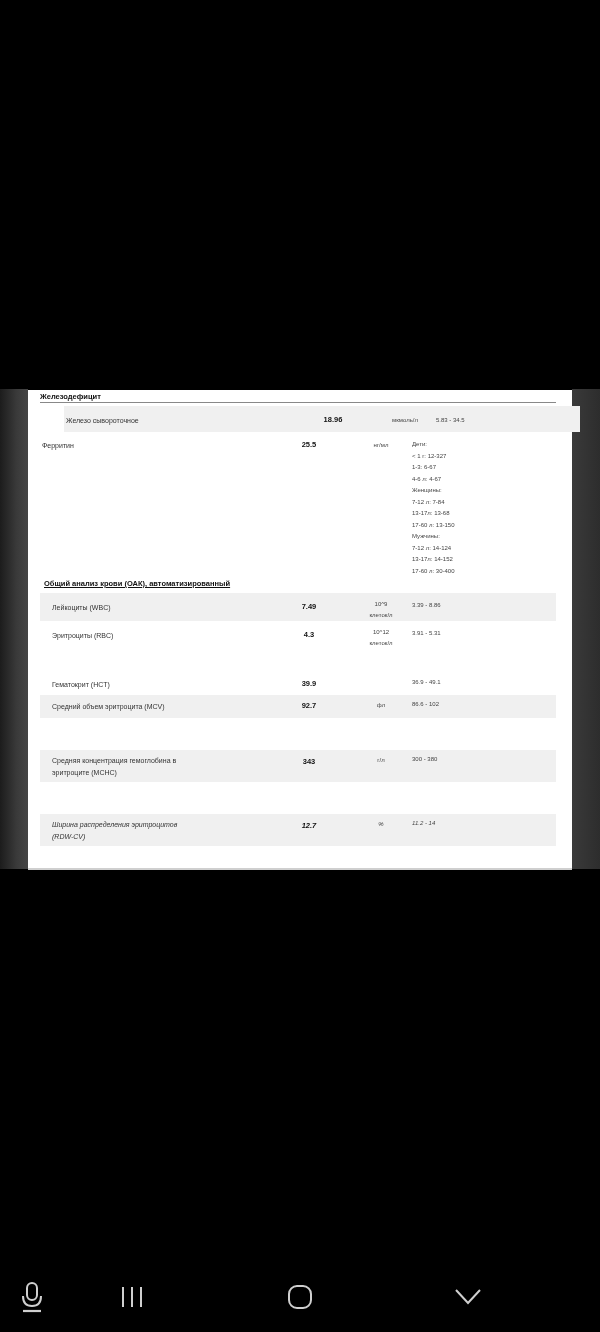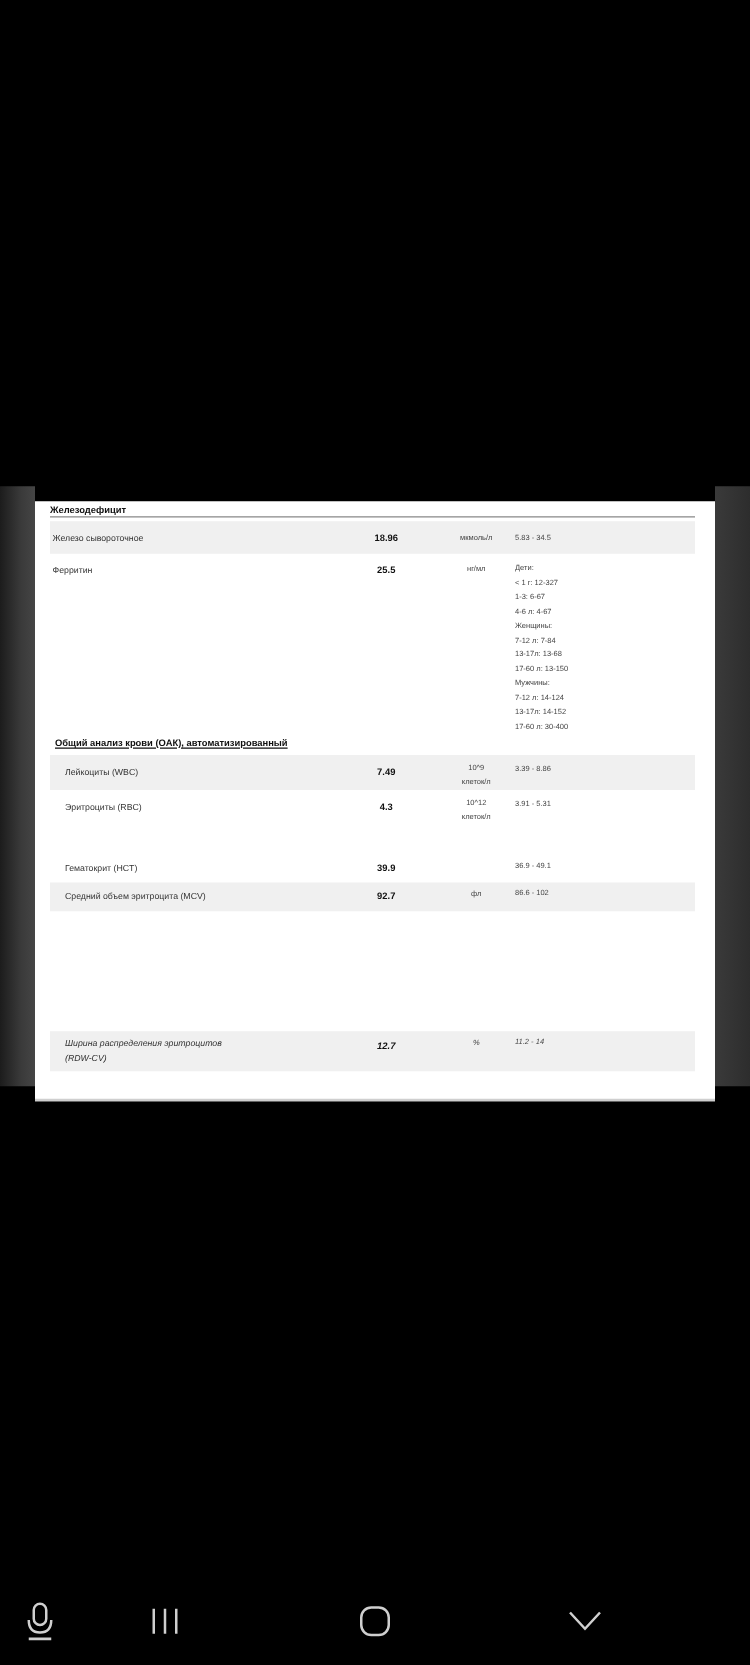--- a/index.html
+++ b/index.html
@@ -13,21 +13,21 @@
   }
   .side-left {
     position: absolute; left: 0; top: 0; width: 28px; height: 100%;
     background: linear-gradient(90deg, #1c1c1c 0%, #3a3a3a 60%, #454545 100%);
   }
   .side-right {
     position: absolute; right: 0; top: 0; width: 28px; height: 100%;
     background: linear-gradient(90deg, #3a3a3a 0%, #2d2d2d 100%);
   }
   .page {
-    position: absolute; left: 28px; top: 12px; width: 544px; height: 480px;
+    position: absolute; left: 28px; top: 1px; width: 544px; height: 480px;
     background: #fff; color: #222;
     border-bottom: 2px solid #cfcfcf;
     box-sizing: border-box;
   }
   .sec-title-1 {
     position: absolute; left: 12px; top: 2px; font-size: 7.5px; font-weight: bold; color: #111;
   }
   .sec-rule {
     position: absolute; left: 12px; top: 12px; width: 516px; height: 1px; background: #888;
   }
@@ -61,21 +61,21 @@
 <body>
 
 <div class="photo">
   <div class="side-left"></div>
   <div class="side-right"></div>
 
   <div class="page">
     <div class="sec-title-1">Железодефицит</div>
     <div class="sec-rule"></div>
 
-    <div class="row shade" style="top:16px;height:26px;">
+    <div class="row shade" style="top:16px;height:26px;margin-left:24px;">
       <span class="name">Железо сывороточное</span>
       <span class="val">18.96</span>
       <span class="unit">мкмоль/л</span>
       <span class="ref">5.83 - 34.5</span>
     </div>
 
     <div class="row" style="top:42px;height:142px;">
       <span class="name" style="top:8px;">Ферритин</span>
       <span class="val" style="top:8px;">25.5</span>
       <span class="unit" style="top:8px;">нг/мл</span>
@@ -126,20 +126,29 @@
     </div>
 
     <div class="row shade cbc" style="top:305px;height:23px;">
       <span class="name" style="top:6px;">Средний объем эритроцита (MCV)</span>
       <span class="val" style="top:6px;">92.7</span>
       <span class="unit" style="top:5px;">фл</span>
       <span class="ref" style="top:4px;">86.6 - 102</span>
     </div>
 
 
+    <div class="row shade cbc" style="top:360px;height:32px;">
+      <span class="name" style="top:5px;">
+        <div>Средняя концентрация гемоглобина в</div>
+        <div>эритроците (MCHC)</div>
+      </span>
+      <span class="val" style="top:7px;">343</span>
+      <span class="unit" style="top:5px;">г/л</span>
+      <span class="ref" style="top:4px;">300 - 380</span>
+    </div>
 
 
     <div class="row shade cbc" style="top:424px;height:32px;font-style:italic;">
       <span class="name" style="top:5px;">
         <div>Ширина распределения эритроцитов</div>
         <div>(RDW-CV)</div>
       </span>
       <span class="val" style="top:7px;">12.7</span>
       <span class="unit" style="top:5px;">%</span>
       <span class="ref" style="top:4px;">11.2 - 14</span>

